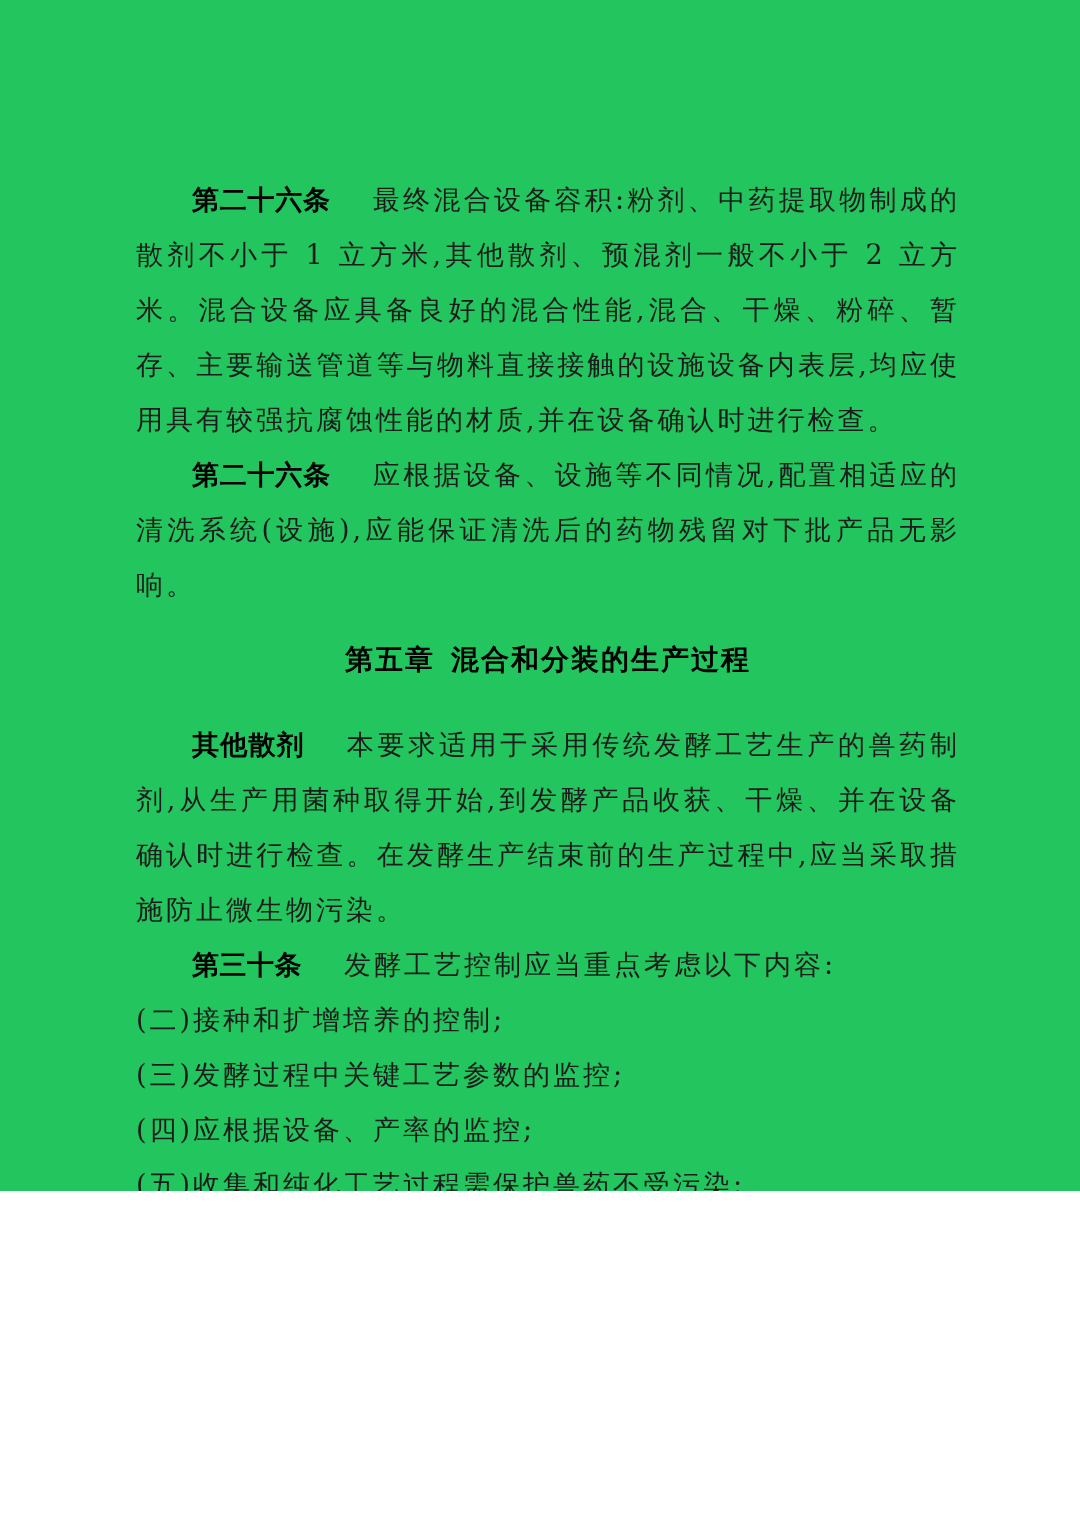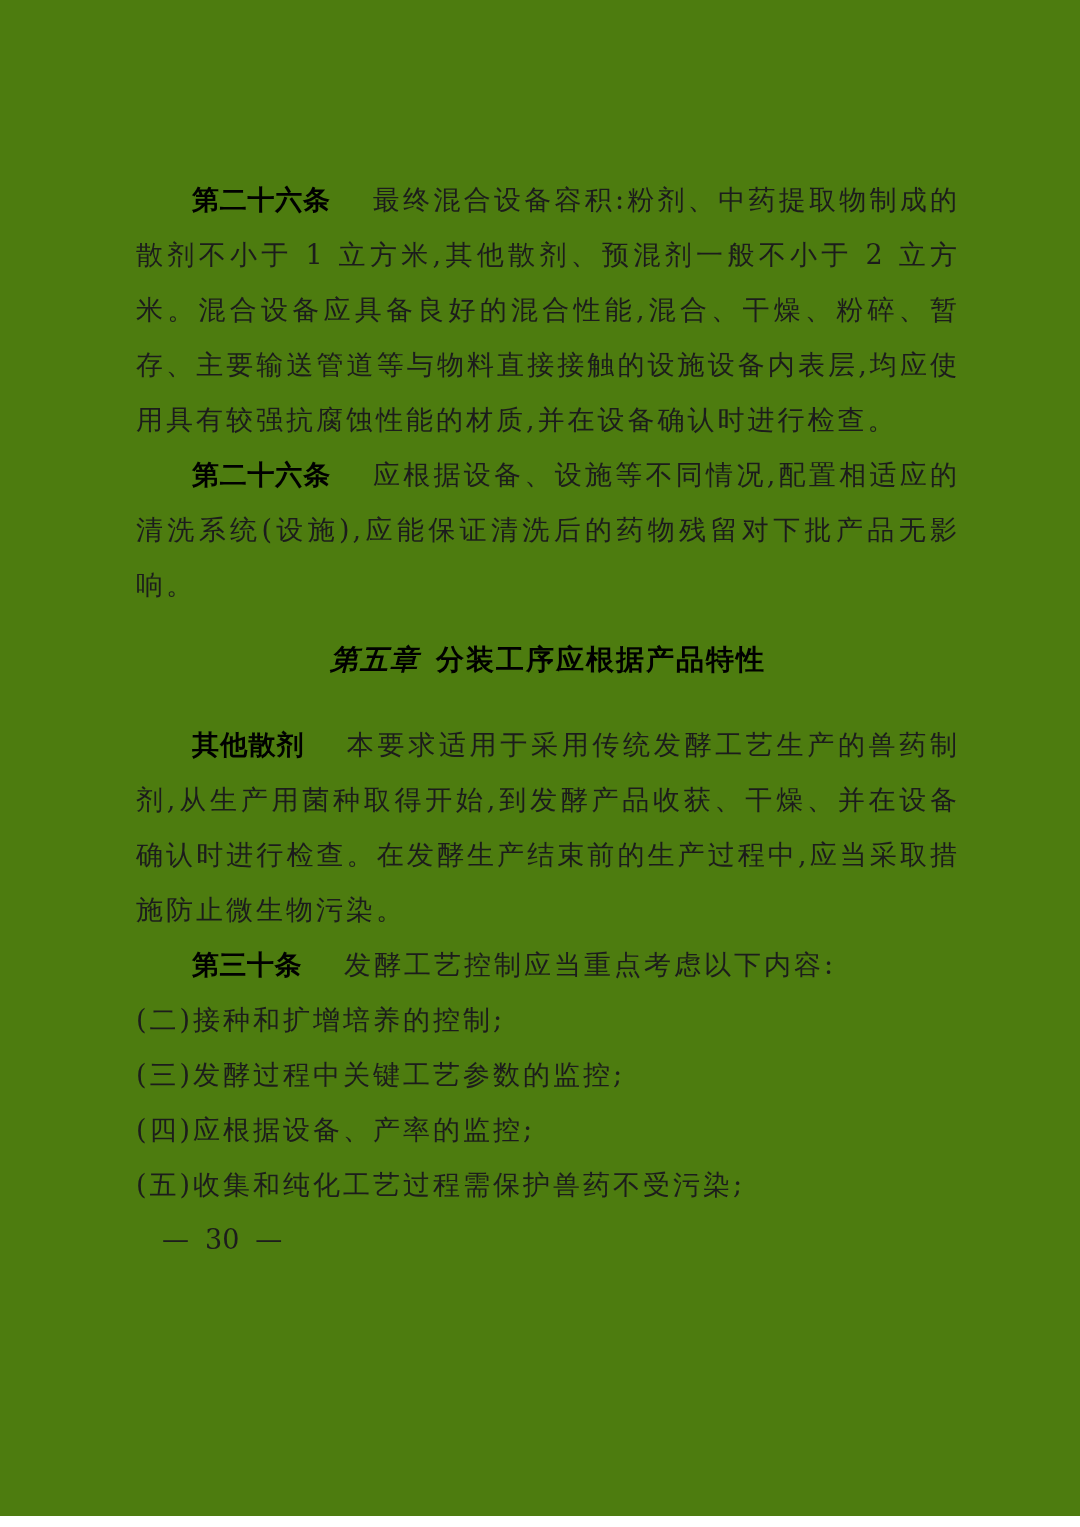--- a/index.html
+++ b/index.html
@@ -3,23 +3,23 @@
 <meta charset="utf-8">
 <style>
   html, body {
     margin: 0;
     padding: 0;
     background: #ffffff;
   }
   .page {
     position: relative;
     width: 1080px;
-    height: 1516px;
+    height: 1191px;
     margin: 0 auto;
-    background: #4d7c0f;
+    background: #22c55e;
     box-sizing: border-box;
     padding: 172px 120px 0 136px;
     font-family: "DejaVu Serif", "Liberation Serif", serif;
     font-size: 27px;
     line-height: 55px;
     color: #1c1c1c;
     overflow: hidden;
   }
   .para {
     margin: 0;
@@ -40,21 +40,20 @@
     text-indent: 0;
     font-family: "DejaVu Sans", "Liberation Sans", sans-serif;
     font-weight: 700;
     font-size: 28px;
     color: #000000;
     letter-spacing: 2px;
     line-height: 55px;
   }
   .chapter-number {
     margin-right: 16px;
-    font-style: italic;
   }
   .list-para {
     text-indent: 0;
   }
   .footer {
     margin: 0;
     padding-left: 26px;
     letter-spacing: 0;
     color: #1c1c1c;
   }
@@ -70,21 +69,21 @@
   <p class="para">
     <span class="article-label">第二十六条</span><span>最终混合设备容积:粉剂、中药提取物制成的散剂不小于 1 立方米,其他散剂、预混剂一般不小于 2 立方米。混合设备应具备良好的混合性能,混合、干燥、粉碎、暂存、主要输送管道等与物料直接接触的设施设备内表层,均应使用具有较强抗腐蚀性能的材质,并在设备确认时进行检查。</span>
   </p>
 
 
   <p class="para">
     <span class="article-label">第二十六条</span><span>应根据设备、设施等不同情况,配置相适应的清洗系统(设施),应能保证清洗后的药物残留对下批产品无影响。</span>
   </p>
 
   <h2 class="para chapter-heading">
-    <span class="chapter-number">第五章</span><span>分装工序应根据产品特性</span>
+    <span class="chapter-number">第五章</span><span>混合和分装的生产过程</span>
   </h2>
 
   <p class="para">
     <span class="article-label">其他散剂</span><span>本要求适用于采用传统发酵工艺生产的兽药制剂,从生产用菌种取得开始,到发酵产品收获、干燥、并在设备确认时进行检查。在发酵生产结束前的生产过程中,应当采取措施防止微生物污染。</span>
   </p>
 
   <p class="para">
     <span class="article-label">第三十条</span><span>发酵工艺控制应当重点考虑以下内容:</span>
   </p>
 

